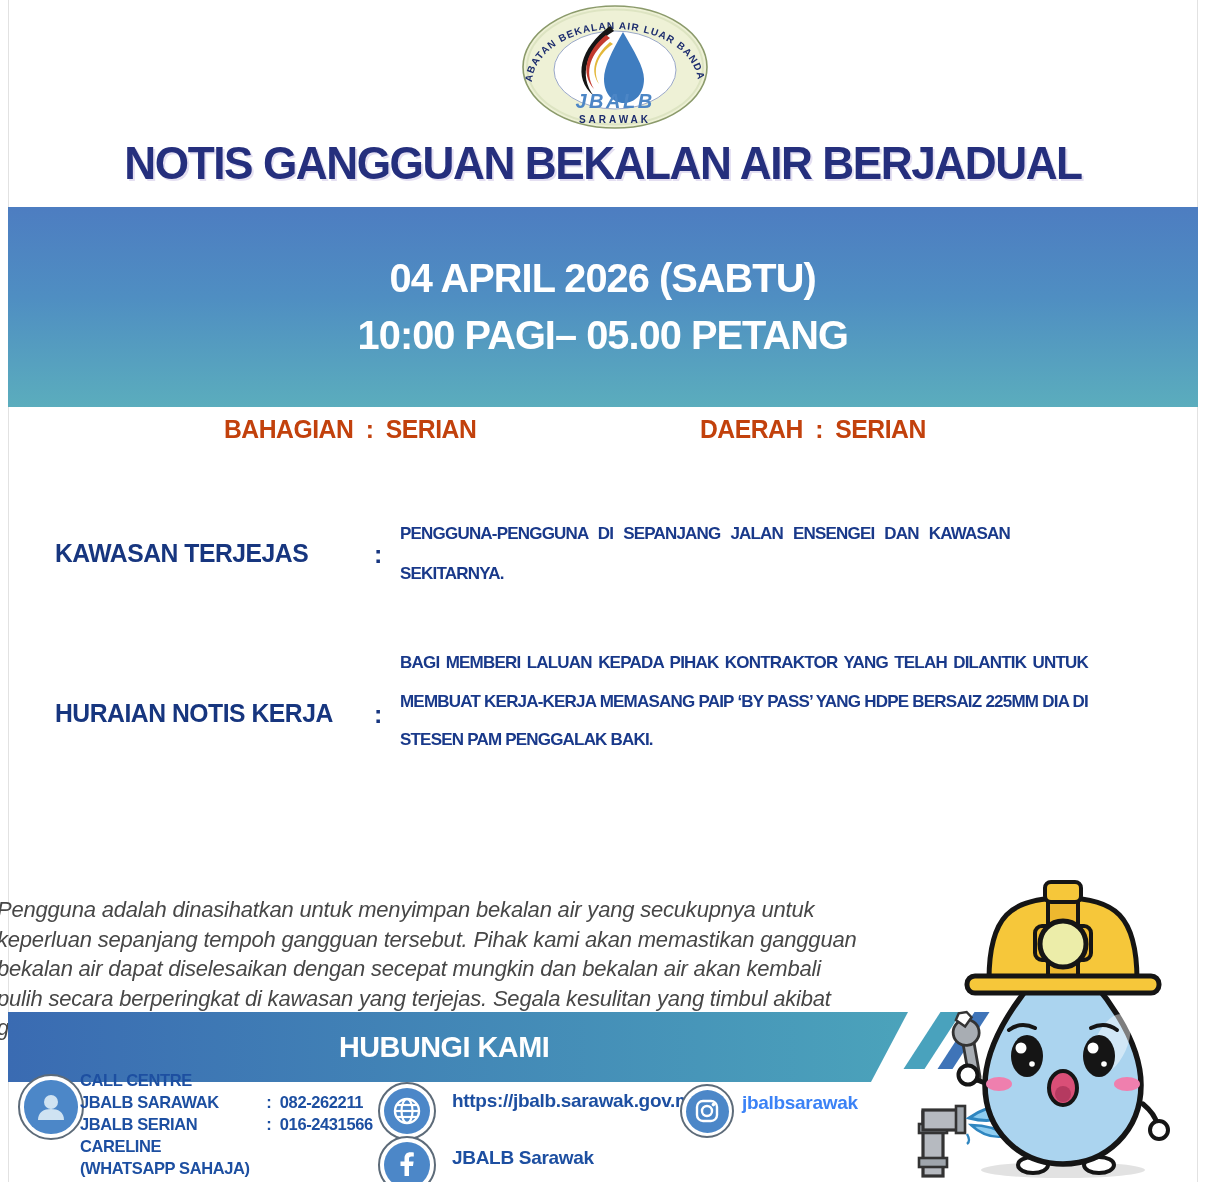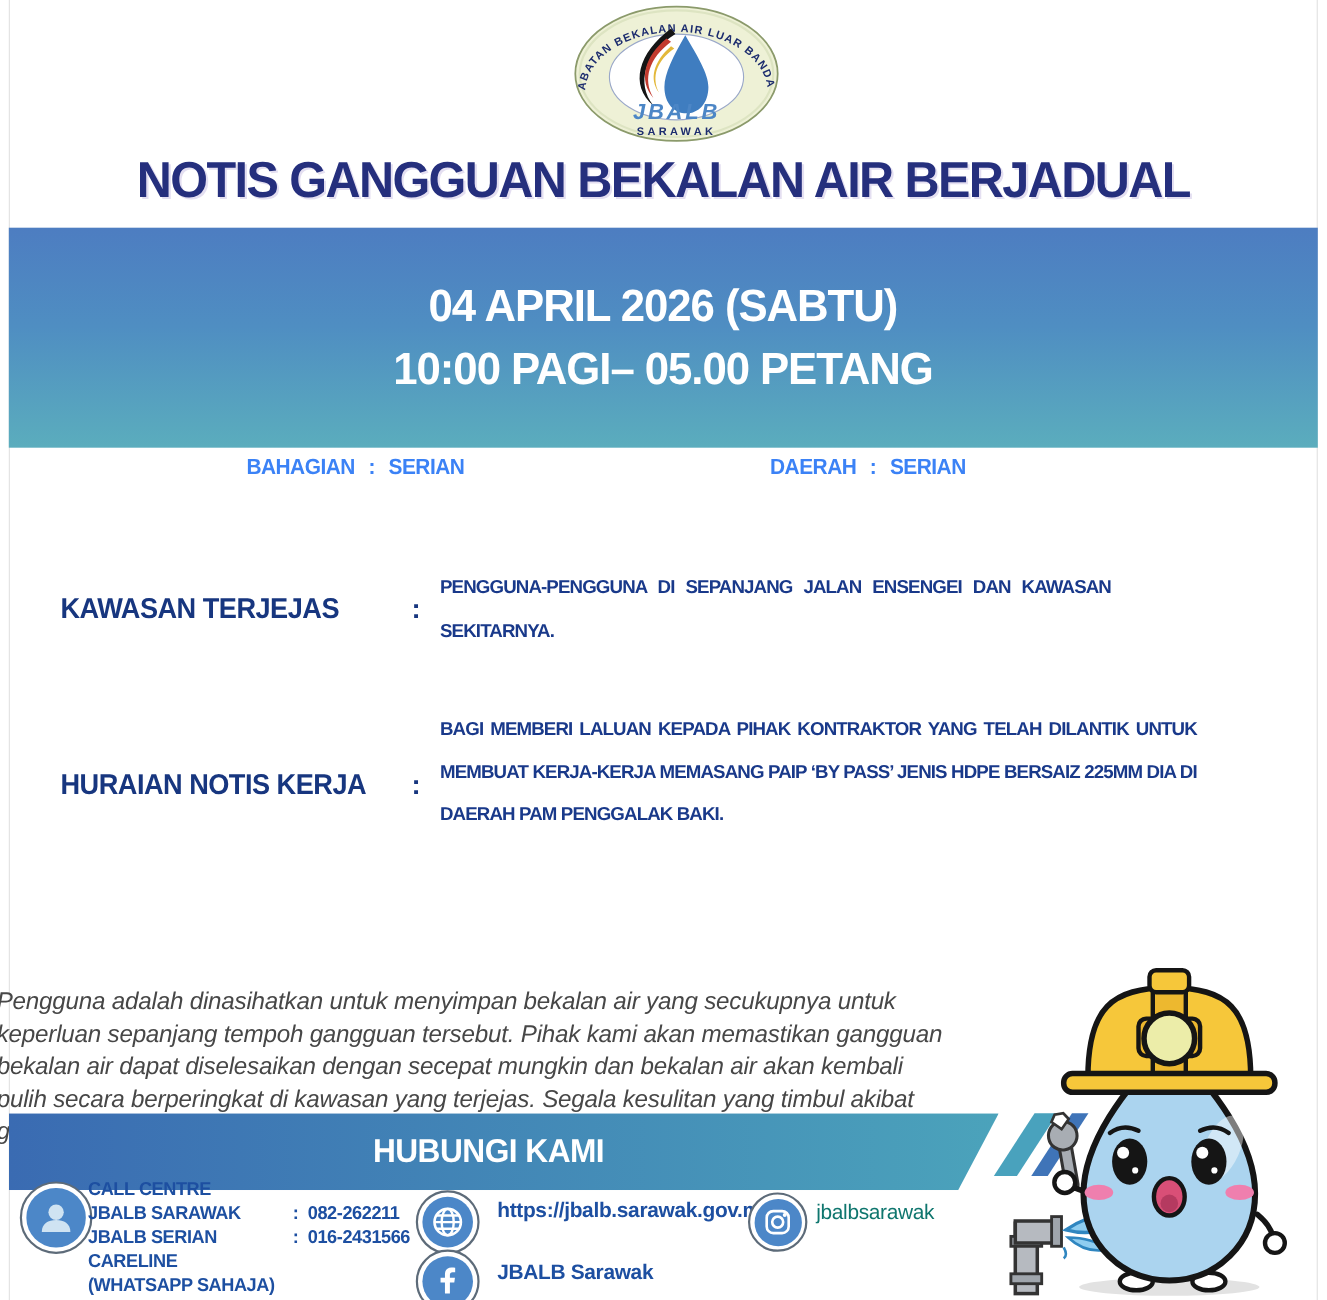--- a/index.html
+++ b/index.html
@@ -11,22 +11,22 @@
   #title{position:absolute;left:0;top:136px;width:100%;text-align:center;
          font-size:46px;font-weight:bold;letter-spacing:-1.5px;color:#252f7d;
          transform:scaleX(.96);transform-origin:center;
          text-shadow:2px 2px 0 rgba(130,110,190,.22);}
   
   #date-banner{position:absolute;left:8px;top:207px;width:1190px;height:200px;
                background:linear-gradient(180deg,#4d7dc1 0%,#4f8ec2 45%,#5badbd 100%);
                display:flex;flex-direction:column;align-items:center;justify-content:center;gap:10px;}
   .banner-line{color:#fff;font-weight:bold;font-size:41px;letter-spacing:-1px;transform:scaleX(.97);}
   
-  #region-row{position:absolute;left:0;top:414px;width:100%;height:40px;color:#3b82f6;
-              font-weight:bold;font-size:20px;letter-spacing:-0.5px;}
+  #region-row{position:absolute;left:0;top:414px;width:100%;height:40px;color:#c2410c;
+              font-weight:bold;font-size:26px;letter-spacing:-0.5px;}
   .region-item{position:absolute;display:flex;gap:13px;transform:scaleX(.95);transform-origin:left center;}
   #bahagian{left:224px;top:0;}
   #daerah{left:700px;top:0;}
   
   .detail-label{position:absolute;left:55px;color:#17367f;font-weight:bold;font-size:26px;
                 letter-spacing:-0.5px;transform:scaleX(.95);transform-origin:left center;}
   .detail-colon{position:absolute;left:374px;color:#17367f;font-weight:bold;font-size:25px;}
   .detail-value{position:absolute;left:400px;color:#19398a;font-weight:bold;font-size:17px;
                 letter-spacing:-0.8px;text-align:justify;}
   #kawasan-label{top:538px;}
@@ -54,21 +54,21 @@
   .icon-ball{border-radius:50%;background:#4c87c8;width:86%;height:86%;
              display:flex;align-items:center;justify-content:center;}
   #contact-col1{position:absolute;left:80px;top:1070px;width:330px;color:#1d4fa1;
                 font-weight:bold;font-size:17px;line-height:22px;letter-spacing:-0.4px;
                 transform:scaleX(.97);transform-origin:left top;}
   .contact-row{display:flex;}
   .contact-row .lbl{width:192px;flex:none;}
   .contact-row .sep{width:14px;flex:none;}
   #website-text{position:absolute;left:452px;top:1090px;color:#1d4fa1;font-weight:bold;font-size:19px;letter-spacing:-0.3px;}
   #facebook-text{position:absolute;left:452px;top:1147px;color:#1d4fa1;font-weight:bold;font-size:19px;letter-spacing:-0.3px;}
-  #instagram-text{position:absolute;left:742px;top:1092px;color:#0f766e;font-weight:normal;font-size:19px;letter-spacing:-0.3px;}
+  #instagram-text{position:absolute;left:742px;top:1092px;color:#3b82f6;font-weight:bold;font-size:19px;letter-spacing:-0.3px;}
   #mascot{position:absolute;left:893px;top:872px;width:310px;height:310px;}
 </style>
 </head>
 <body>
 
 <div id="page">
   <div class="edge" style="left:8px"></div>
   <div class="edge" style="left:1197px"></div>
 
   <svg id="logo" viewBox="0 0 190 126">
@@ -108,21 +108,21 @@
       <span>SERIAN</span>
     </div>
   </div>
 
   <div class="detail-label" id="kawasan-label">KAWASAN TERJEJAS</div>
   <div class="detail-colon" id="kawasan-colon">:</div>
   <div class="detail-value" id="kawasan-value">PENGGUNA-PENGGUNA DI SEPANJANG JALAN ENSENGEI DAN KAWASAN SEKITARNYA.</div>
 
   <div class="detail-label" id="huraian-label">HURAIAN NOTIS KERJA</div>
   <div class="detail-colon" id="huraian-colon">:</div>
-  <div class="detail-value" id="huraian-value">BAGI MEMBERI LALUAN KEPADA PIHAK KONTRAKTOR YANG TELAH DILANTIK UNTUK MEMBUAT KERJA-KERJA MEMASANG PAIP ‘BY PASS’ JENIS HDPE BERSAIZ 225MM DIA DI DAERAH PAM PENGGALAK BAKI.</div>
+  <div class="detail-value" id="huraian-value">BAGI MEMBERI LALUAN KEPADA PIHAK KONTRAKTOR YANG TELAH DILANTIK UNTUK MEMBUAT KERJA-KERJA MEMASANG PAIP ‘BY PASS’ YANG HDPE BERSAIZ 225MM DIA DI STESEN PAM PENGGALAK BAKI.</div>
 
   <div id="advisory">Pengguna adalah dinasihatkan untuk menyimpan bekalan air yang secukupnya untuk keperluan sepanjang tempoh gangguan tersebut. Pihak kami akan memastikan gangguan bekalan air dapat diselesaikan dengan secepat mungkin dan bekalan air akan kembali pulih secara berperingkat di kawasan yang terjejas. Segala kesulitan yang timbul akibat gangguan ini adalah sangat dikesali.</div>
 
   <div id="hubungi-banner">
     <span>HUBUNGI KAMI</span>
   </div>
   <div class="stripe" id="stripe-1"></div>
   <div class="stripe" id="stripe-2"></div>
 
   <div class="icon-ring" style="left:18px;top:1074px;width:62px;height:62px;">

